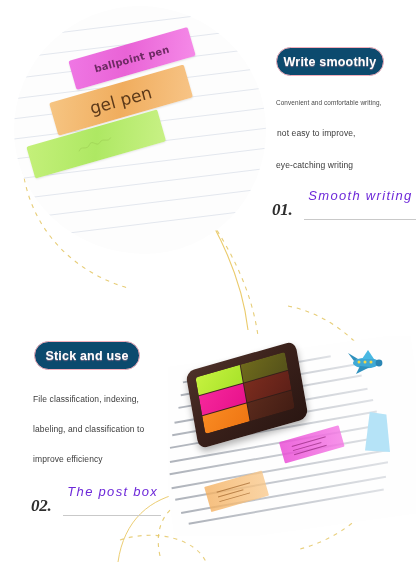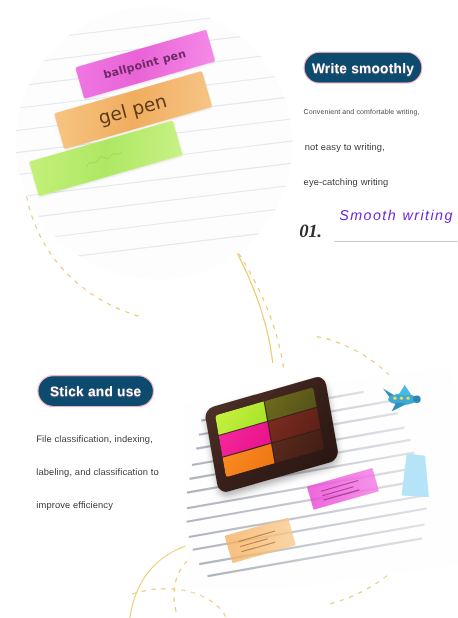--- a/index.html
+++ b/index.html
@@ -154,36 +154,40 @@
         </svg>
       </div>
     </div>
   </div>
 
   <div class="pill pill-top">
     <span>Write smoothly</span>
   </div>
 
   <div class="body-line sm" style="left:276px;top:99px">Convenient and comfortable writing,</div>
-  <div class="body-line" style="left:277px;top:128px">not easy to writing,</div>
+  <div class="body-line" style="left:277px;top:128px">not easy to improve,</div>
   <div class="body-line" style="left:276px;top:160px">eye-catching writing</div>
 
   <div class="numrow" style="left:272px;top:188px">
     <span class="num">01.</span>
     <span class="numlabel">Smooth  writing</span>
   </div>
 
   <div class="pill pill-bottom">
     <span>Stick and use</span>
   </div>
 
   <div class="body-line" style="left:33px;top:424px">labeling, and classification to</div>
   <div class="body-line" style="left:33px;top:394px">File classification, indexing,</div>
   <div class="body-line" style="left:33px;top:454px">improve efficiency</div>
 
+  <div class="numrow" style="left:31px;top:484px">
+    <span class="num">02.</span>
+    <span class="numlabel">The  post  box</span>
+  </div>
 
   <div class="photo-bottom">
     <div class="doc">
       <div class="docline" style="left:30px;top:14px;width:150px;transform:rotate(-2deg)"></div>
       <div class="docline" style="left:26px;top:26px;width:176px;transform:rotate(-2deg)"></div>
       <div class="docline" style="left:22px;top:38px;width:186px;transform:rotate(-2deg)"></div>
       <div class="docline" style="left:16px;top:52px;width:196px;transform:rotate(-2deg)"></div>
       <div class="docline" style="left:12px;top:64px;width:204px;transform:rotate(-2deg)"></div>
       <div class="docline" style="left:8px;top:76px;width:210px;transform:rotate(-2deg)"></div>
       <div class="docline" style="left:6px;top:90px;width:214px;transform:rotate(-2deg)"></div>

